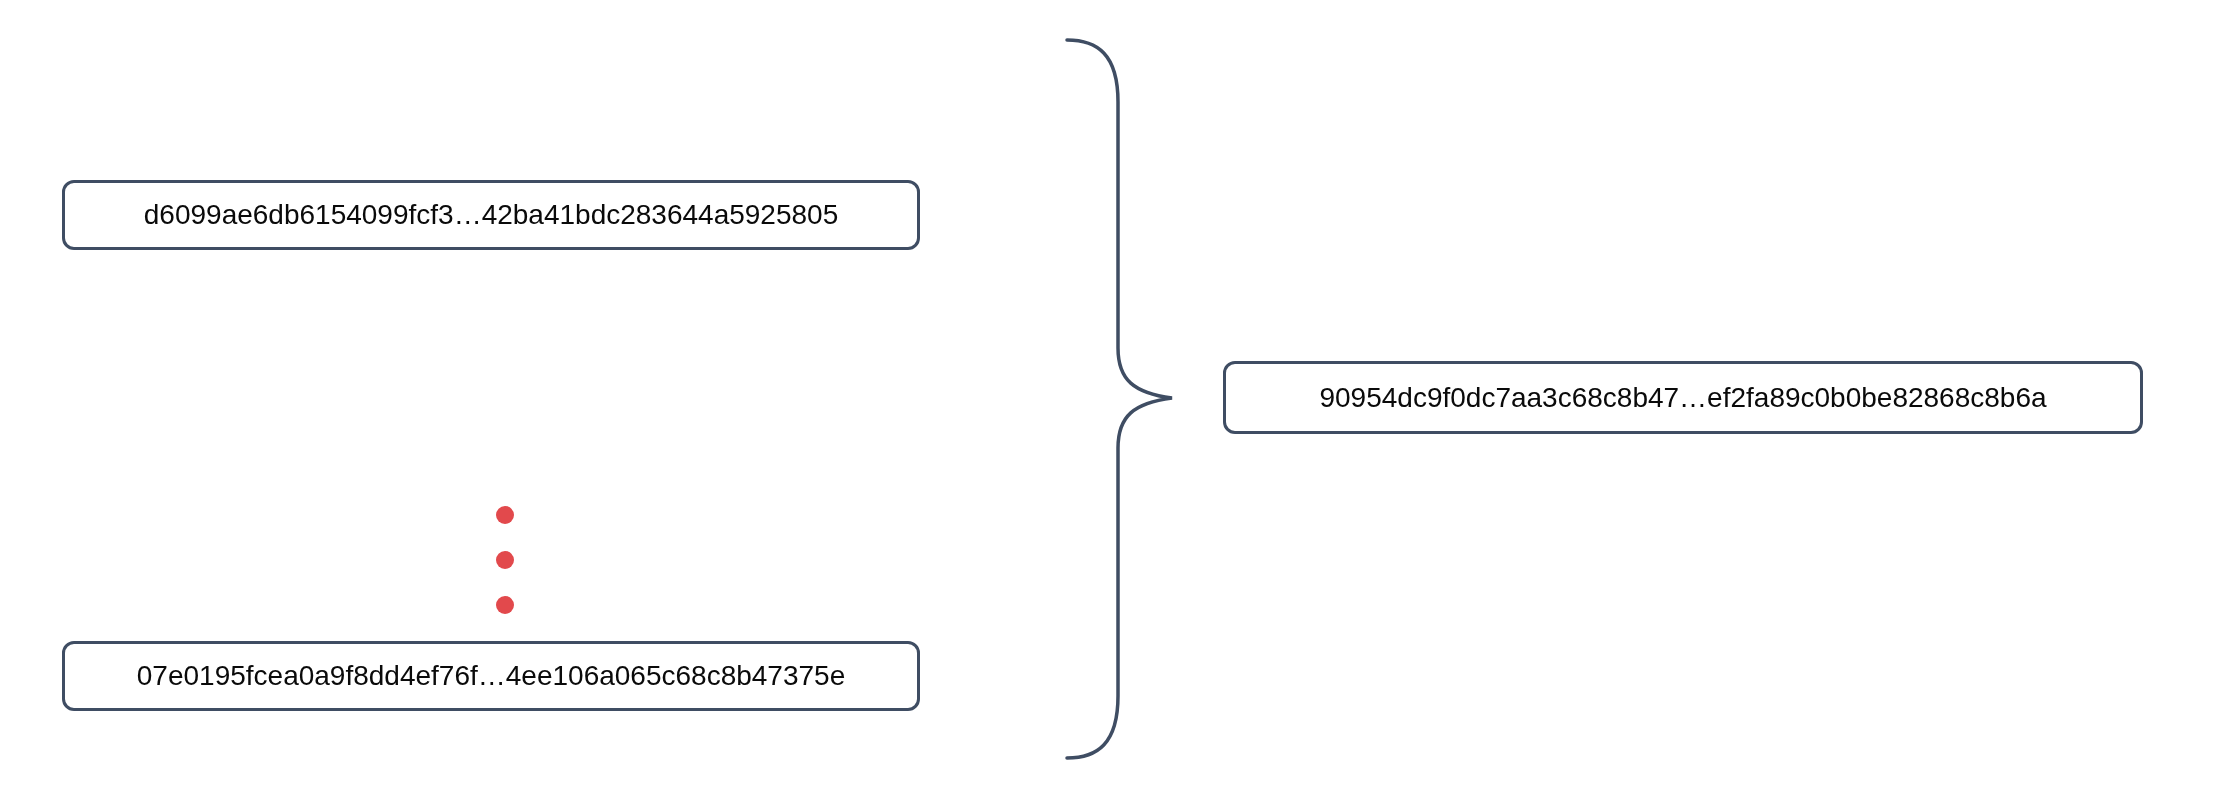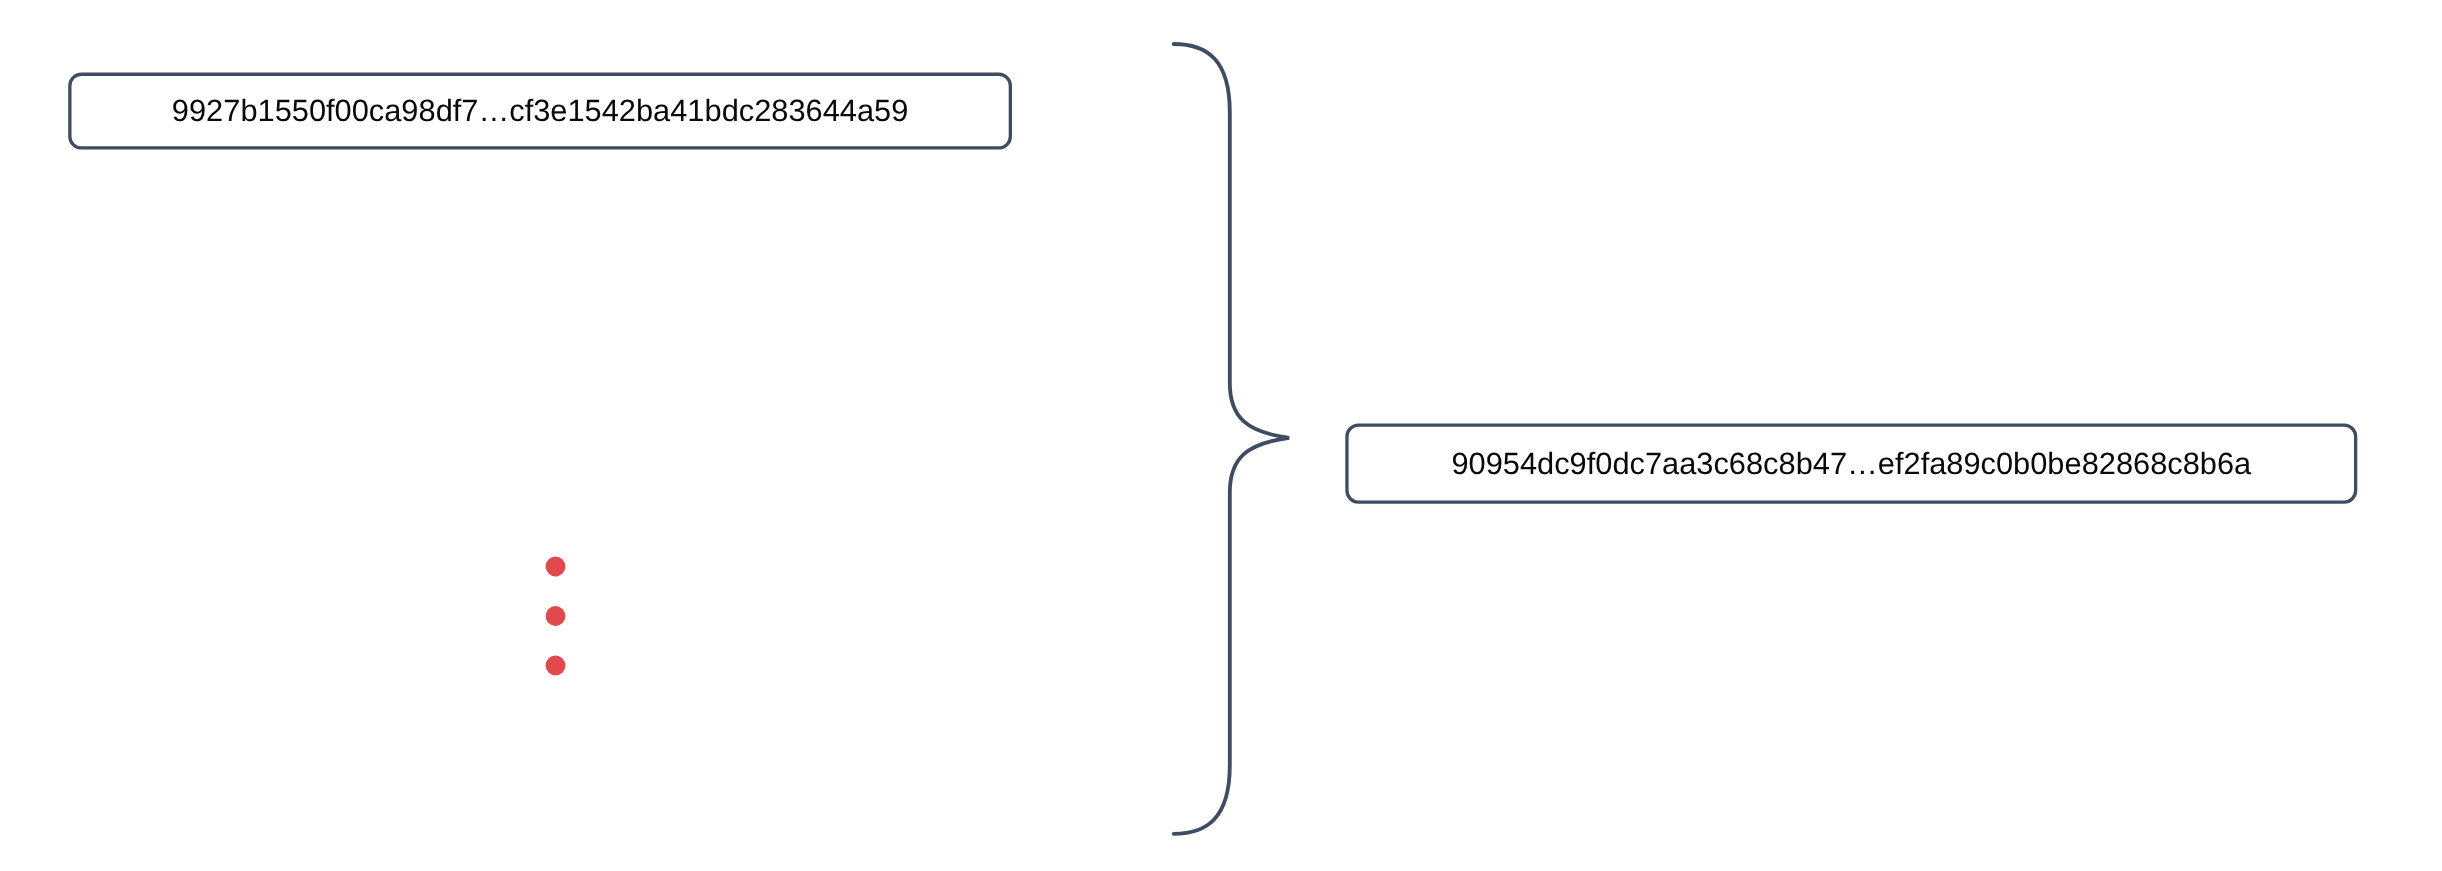--- a/index.html
+++ b/index.html
@@ -33,21 +33,20 @@
   }
   .input-box {
     left: 62px;
     width: 858px;
   }
   .output-box {
     left: 1223px;
     top: 361px;
     width: 920px;
     height: 73px;
-    margin-top: 24px;
   }
   .dots {
     position: absolute;
     left: 496px;
     top: 506px;
     width: 18px;
     height: 108px;
     display: flex;
     flex-direction: column;
     justify-content: space-between;
@@ -69,33 +68,36 @@
     stroke: var(--border, #3F4D63);
     stroke-width: 3.5;
     stroke-linecap: round;
   }
 </style>
 </head>
 <body>
 
 <div class="canvas">
 
-  <div class="hash-box input-box" style="top:66px">
-    <span class="hash-text">9927b1550f00ca98df7…cf3e1542ba41bdc283644a59</span>
+
+  <div class="hash-box input-box" style="top:180px">
+    <span class="hash-text">d6099ae6db6154099fcf3…42ba41bdc283644a5925805</span>
   </div>
-
 
 
 
   <div class="dots">
     <div class="dot"></div>
     <div class="dot"></div>
     <div class="dot"></div>
   </div>
 
+  <div class="hash-box input-box" style="top:641px">
+    <span class="hash-text">07e0195fcea0a9f8dd4ef76f…4ee106a065c68c8b47375e</span>
+  </div>
 
   <svg class="brace-svg" width="2220" height="792" viewBox="0 0 2220 792" aria-hidden="true">
     <path d="M 1067 40
              C 1097 40 1118 54 1118 102
              L 1118 348
              C 1118 380 1134 393 1172 398
              C 1134 403 1118 416 1118 448
              L 1118 696
              C 1118 744 1097 758 1067 758"></path>
   </svg>

